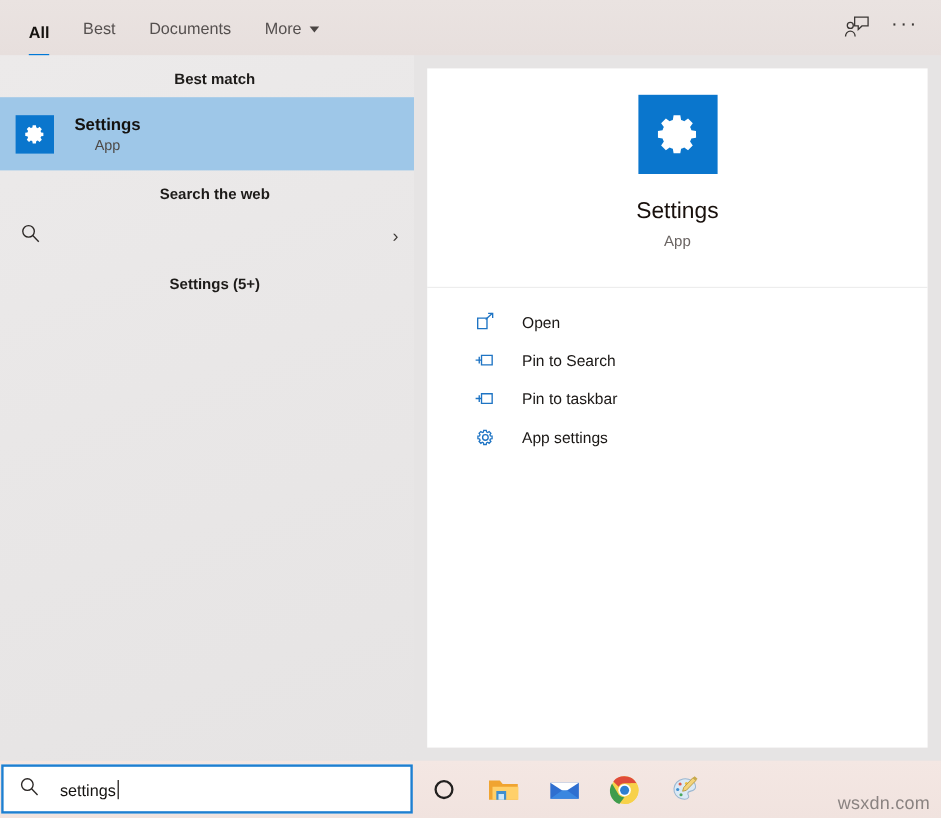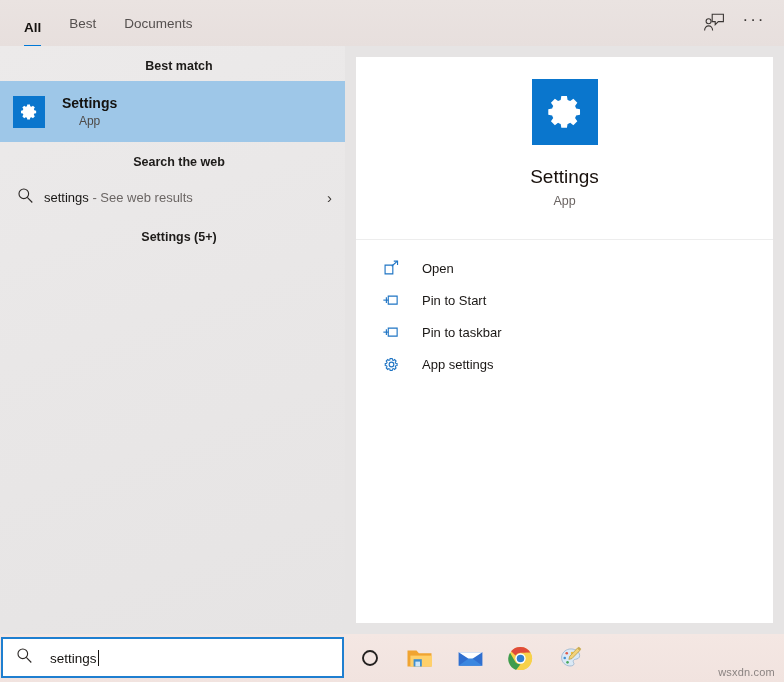--- a/index.html
+++ b/index.html
@@ -191,21 +191,21 @@
   .hero-sub {
     margin-top: 6px;
     font-size: 12.5px;
     color: #6a6462;
   }
   #actions { padding-top: 12px; }
   .action {
     height: 32px;
     display: flex;
     align-items: center;
-    padding-left: 25px;
+    padding-left: 38px;
     cursor: default;
   }
   .action-icon {
     width: 20px; height: 20px;
     display: flex;
     align-items: center;
     justify-content: center;
     flex: 0 0 auto;
   }
   .action-label {
@@ -258,40 +258,44 @@
     display: flex;
     align-items: center;
     justify-content: center;
     position: relative;
     cursor: default;
   }
   #watermark {
     position: absolute;
     right: 9px;
     bottom: 4px;
-    font-size: 11px;
+    font-size: 15px;
     color: #8a8381;
     letter-spacing: .2px;
   }
   .gear-white { fill: #ffffff; }
 </style>
 </head>
 <body>
 
 <div id="topbar">
   <div id="tabs">
     <div class="tab active">
       <span>All</span>
       <span class="tab-underline"></span>
     </div>
     <div class="tab">
       <span>Best</span>
     </div>
     <div class="tab">
       <span>Documents</span>
+    </div>
+    <div class="tab">
+      <span>More</span>
+      <span class="caret"></span>
     </div>
   </div>
 
   <div id="topbar-right">
     <div class="topbtn">
       <svg width="22" height="20" viewBox="0 0 22 20">
         <circle cx="5.6" cy="8.2" r="2.5" fill="none" stroke="#3b3735" stroke-width="1.1"></circle>
         <path d="M1.6 17.5c0-2.7 1.8-4.6 4-4.6s4 1.9 4 4.6" fill="none" stroke="#3b3735" stroke-width="1.1"></path>
         <path d="M9.2 1.2h11.2v7.4h-5.1l-3.1 3v-3H9.2z" fill="none" stroke="#3b3735" stroke-width="1.1"></path>
       </svg>
@@ -320,23 +324,20 @@
   </div>
 
   <div class="section-header">Search the web</div>
 
   <div class="web-row">
     <div class="web-icon">
       <svg width="17" height="17" viewBox="0 0 18 18">
         <circle cx="7.2" cy="7.2" r="5.1" fill="none" stroke="#2b2725" stroke-width="1.2"></circle>
         <line x1="10.9" y1="10.9" x2="16.2" y2="16.4" stroke="#2b2725" stroke-width="1.2"></line>
       </svg>
-    </div>
-    <div class="web-label">
-      <span>settings</span><span class="muted"> - See web results</span>
     </div>
     <div class="chev">›</div>
   </div>
 
   <div class="section-header">Settings (5+)</div>
 </div>
 
 <div id="rightpanel">
   <div id="card">
 
@@ -365,21 +366,21 @@
       </div>
 
       <div class="action">
         <span class="action-icon">
           <svg width="18" height="17" viewBox="0 0 19 18">
             <path d="M6.6 4.4h9.4v8.4H6.6z" fill="none" stroke="#1e74c4" stroke-width="1.2"></path>
             <line x1="6.6" y1="8.6" x2="1.4" y2="8.6" stroke="#1e74c4" stroke-width="1.2"></line>
             <line x1="4.6" y1="5.6" x2="4.6" y2="11.6" stroke="#1e74c4" stroke-width="1.2"></line>
           </svg>
         </span>
-        <span class="action-label">Pin to Start</span>
+        <span class="action-label">Pin to Search</span>
       </div>
 
       <div class="action">
         <span class="action-icon">
           <svg width="18" height="17" viewBox="0 0 19 18">
             <path d="M6.6 4.4h9.4v8.4H6.6z" fill="none" stroke="#1e74c4" stroke-width="1.2"></path>
             <line x1="6.6" y1="8.6" x2="1.4" y2="8.6" stroke="#1e74c4" stroke-width="1.2"></line>
             <line x1="4.6" y1="5.6" x2="4.6" y2="11.6" stroke="#1e74c4" stroke-width="1.2"></line>
           </svg>
         </span>

